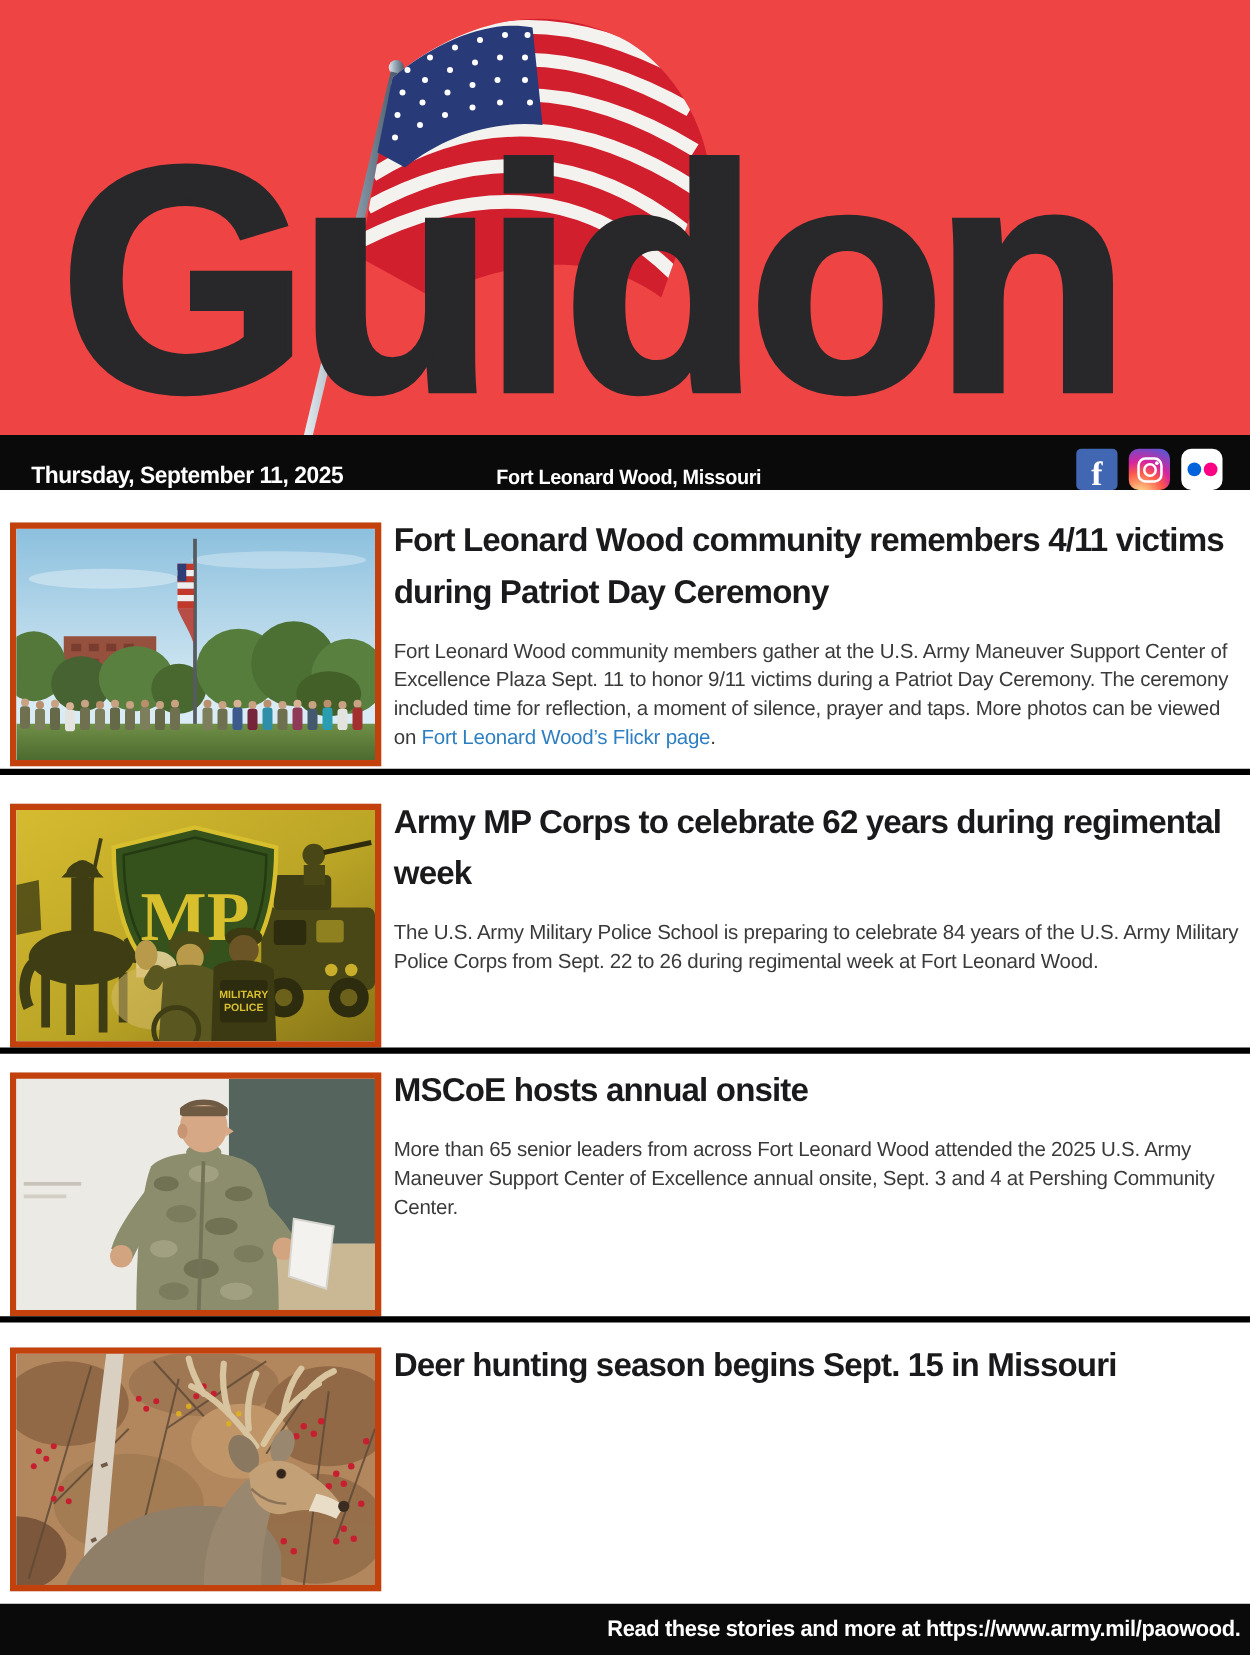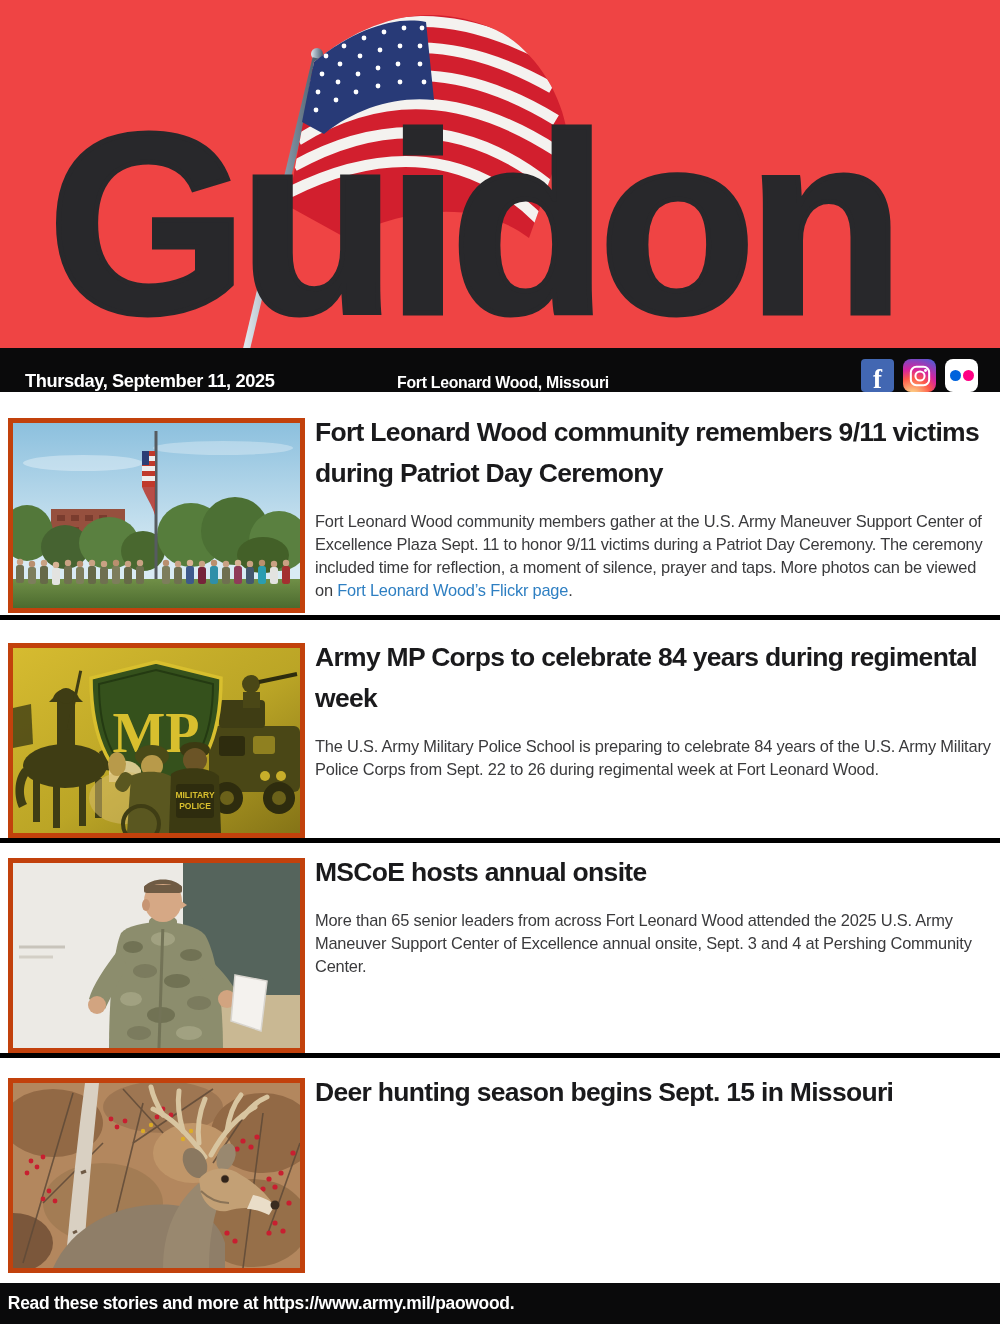--- a/index.html
+++ b/index.html
@@ -41,21 +41,21 @@
   .atext{position:absolute;left:315px;top:0;width:677px;}
   .headline{
     margin:-6px 0 16px 0;font-size:26.5px;line-height:41px;font-weight:bold;color:#1a1a1c;
     letter-spacing:-0.7px;cursor:pointer;
   }
   .abody{margin:0;font-size:16.4px;line-height:23px;color:#3a3a3c;letter-spacing:-0.2px;}
   .abody a{color:#2e7fc2;text-decoration:none;cursor:pointer;}
   
   .footer{
     position:absolute;top:1283px;left:0;width:1000px;height:41px;background:#0a0a0b;
-    display:flex;align-items:center;justify-content:flex-start;
+    display:flex;align-items:center;justify-content:flex-end;
   }
   .footer-text{color:#fff;font-size:18px;font-weight:bold;letter-spacing:-0.3px;transform:scaleX(.97);}
 </style>
 </head>
 <body>
 
 <header class="masthead">
   <svg class="masthead-flag" viewBox="0 0 360 351" aria-hidden="true">
     <defs>
       <linearGradient id="poleGrad" x1="0" y1="0" x2="1" y2="0">
@@ -266,21 +266,21 @@
             <rect x="-1" y="6" width="8" height="17" rx="2.5" fill="#e3e3e0"></rect>
           </g>
         <g transform="translate(270,137)">
             <circle cx="3" cy="3" r="3.2" fill="#c9a183"></circle>
             <rect x="-1" y="6" width="8" height="18" rx="2.5" fill="#a33030"></rect>
           </g>
       </g>
     </svg>
   </div>
   <div class="atext">
-    <h2 class="headline">Fort Leonard Wood community remembers 9/11 victims during Patriot Day Ceremony</h2>
+    <h2 class="headline">Fort Leonard Wood community remembers 4/11 victims during Patriot Day Ceremony</h2>
     <p class="abody"><span>Fort Leonard Wood community members gather at the U.S. Army Maneuver Support Center of Excellence Plaza Sept. 11 to honor 9/11 victims during a Patriot Day Ceremony. The ceremony included time for reflection, a moment of silence, prayer and taps. More photos can be viewed on </span><a>Fort Leonard Wood’s Flickr page</a><span>.</span></p>
   </div>
 </section>
 
 <div class="divider d1"></div>
 
 <section class="article a2">
   <div class="thumb">
     <svg width="287" height="185" viewBox="0 0 287 185">
       <defs>
@@ -339,21 +339,21 @@
         <circle cx="182" cy="112" r="12" fill="#6b5426"></circle>
         <path d="M158,126 C168,118 196,118 206,128 L208,185 L156,185 Z" fill="#3c3a12"></path>
         <rect x="163" y="136" width="38" height="34" rx="3" fill="#2e2c0e"></rect>
         <text x="182" y="150" text-anchor="middle" font-size="8.5" font-weight="bold" fill="#d8bf2e">MILITARY</text>
         <text x="182" y="161" text-anchor="middle" font-size="8.5" font-weight="bold" fill="#d8bf2e">POLICE</text>
       </g>
       <circle cx="128" cy="176" r="18" fill="none" stroke="#3f3d14" stroke-width="4"></circle>
     </svg>
   </div>
   <div class="atext">
-    <h2 class="headline">Army MP Corps to celebrate 84 years during regimental week</h2>
+    <h2 class="headline">Army MP Corps to celebrate 62 years during regimental week</h2>
     <p class="abody">The U.S. Army Military Police School is preparing to celebrate 84 years of the U.S. Army Military Police Corps from Sept. 22 to 26 during regimental week at Fort Leonard Wood.</p>
   </div>
 </section>
 
 <div class="divider d2"></div>
 
 <section class="article a3">
   <div class="thumb">
     <svg width="287" height="185" viewBox="0 0 287 185">
       <defs>

